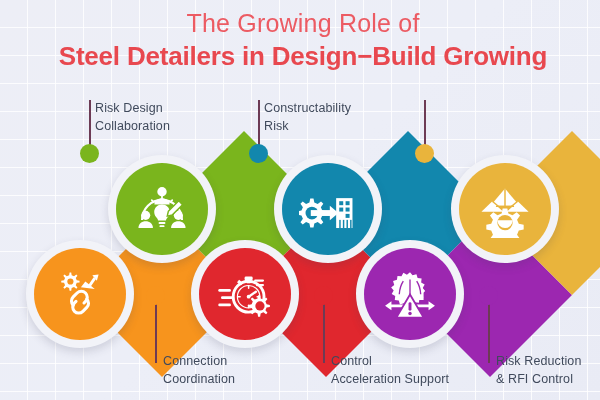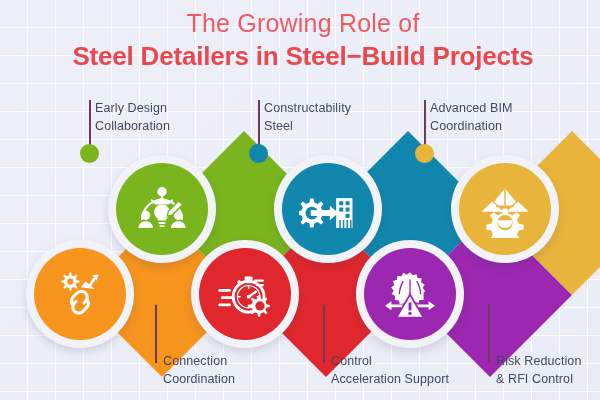--- a/index.html
+++ b/index.html
@@ -62,21 +62,21 @@
     letter-spacing:.1px; white-space:pre-line;
   }
 </style>
 </head>
 <body>
 
 <div id="stage">
 
   <div id="title-block">
     <div id="title-line1">The Growing Role of</div>
-    <div id="title-line2">Steel Detailers in Steel−Build Projects</div>
+    <div id="title-line2">Steel Detailers in Design−Build Growing</div>
   </div>
 
   <svg id="ribbon" width="600" height="400" viewBox="0 0 600 400">
 
     <polygon points="80,295 162,213 244,295 162,377" fill="#f7941d"></polygon>
 
     <polygon points="162,213 244,131 326,213 244,295" fill="#7ab51d"></polygon>
     <polygon points="244,295 326,213 408,295 326,377" fill="#e0272e"></polygon>
 
     <polygon points="326,213 408,131 490,213 408,295" fill="#1287ad"></polygon>
@@ -242,28 +242,26 @@
         </g>
         <g fill="#ffffff">
           <path d="M29.4 31.5l5.2 0 1.1 5.4 4.6 1.9 4.6-3.3 3.7 3.7-3.3 4.6 1.9 4.6 5.4 1.1 0 5.2-5.4 1.1-1.9 4.6 3.3 4.6-3.7 3.7-4.6-3.3-4.6 1.9-1.1 5.4-5.2 0-1.1-5.4-4.6-1.9-4.6 3.3-3.7-3.7 3.3-4.6-1.9-4.6-5.4-1.1 0-5.2 5.4-1.1 1.9-4.6-3.3-4.6 3.7-3.7 4.6 3.3 4.6-1.9z"></path>
           <circle cx="32" cy="47" r="8.5" fill="#e9b43c"></circle>
           <path d="M23.5 44.5h17a8.5 8.5 0 0 1-17 0z" fill="#ffffff"></path>
         </g>
       </svg>
     </div>
   </div>
 
-  <div class="lbl" style="left:95px; top:100px; width:120px;">Early Design
+  <div class="lbl" style="left:95px; top:100px; width:120px;">Risk Design
 Collaboration</div>
 
   <div class="lbl" style="left:264px; top:100px; width:125px;">Constructability
-Steel</div>
-
-  <div class="lbl" style="left:430px; top:100px; width:130px;">Advanced BIM
-Coordination</div>
+Risk</div>
+
 
   <div class="lbl" style="left:163px; top:353px; width:125px;">Connection
 Coordination</div>
 
   <div class="lbl" style="left:331px; top:353px; width:150px;">Control
 Acceleration Support</div>
 
   <div class="lbl" style="left:496px; top:353px; width:110px;">Risk Reduction
 &amp; RFI Control</div>
 

